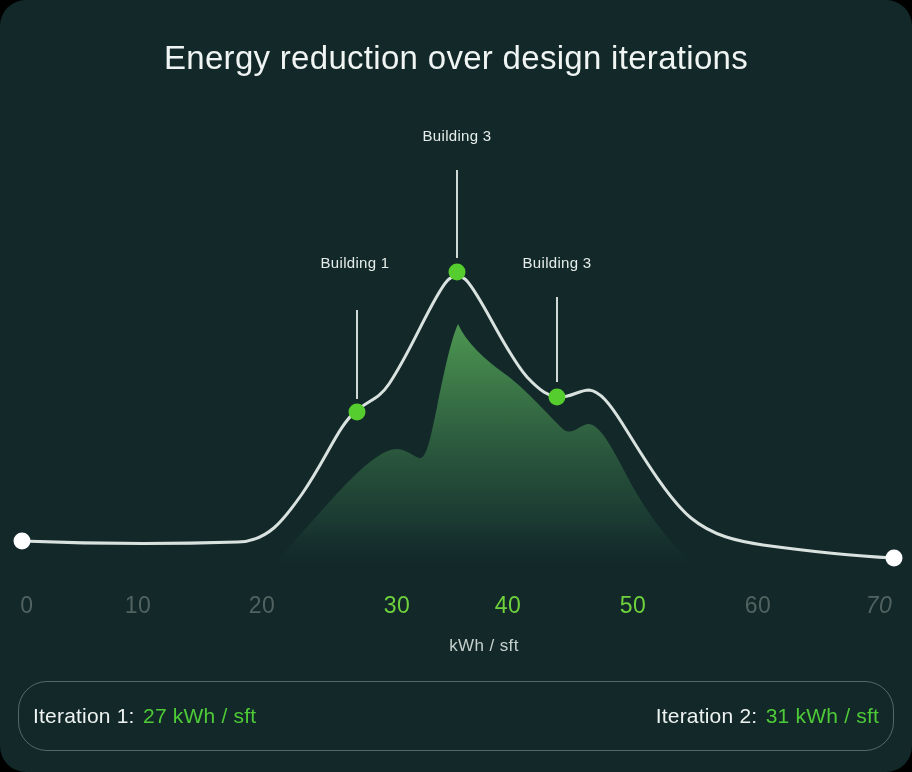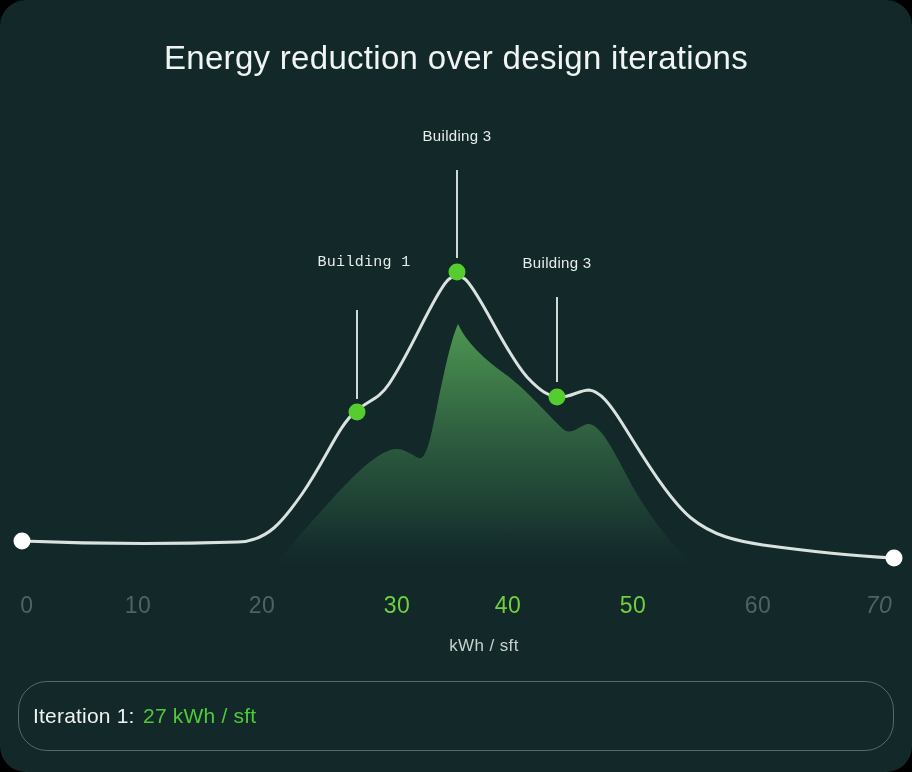--- a/index.html
+++ b/index.html
@@ -138,36 +138,39 @@
          C 807 551 856 556 893 558"></path>
 
     <circle cx="22" cy="541" r="8.5" fill="#ffffff"></circle>
     <circle cx="894" cy="558" r="8.5" fill="#ffffff"></circle>
 
     <circle cx="357" cy="412" r="8.5" fill="#56cd2e"></circle>
     <circle cx="457" cy="272" r="8.5" fill="#56cd2e"></circle>
     <circle cx="557" cy="397" r="8.5" fill="#56cd2e"></circle>
   </svg>
 
-  <div class="annotation-label" style="left:364px; top:254px;font-family:Liberation Mono, monospace;">Building 1</div>
+  <div class="annotation-label" style="left:355px; top:254px;">Building 1</div>
   <div class="annotation-label" style="left:457px; top:127px;">Building 3</div>
   <div class="annotation-label" style="left:557px; top:254px;">Building 3</div>
 
   <div>
     <span class="tick" style="left:27px;">0</span>
     <span class="tick" style="left:138px;">10</span>
     <span class="tick" style="left:262px;">20</span>
     <span class="tick hl" style="left:397px;text-align:right;">30</span>
     <span class="tick hl" style="left:508px;">40</span>
     <span class="tick hl" style="left:633px;">50</span>
     <span class="tick" style="left:758px;">60</span>
     <span class="tick" style="left:879px;font-style:italic;">70</span>
   </div>
 
   <div class="axis-unit">kWh / sft</div>
 
   <div class="legend">
     <div class="legend-item">
       <span class="li-label">Iteration 1:</span><span class="li-value">27 kWh / sft</span>
     </div>
+    <div class="legend-item">
+      <span class="li-label">Iteration 2:</span><span class="li-value">31 kWh / sft</span>
+    </div>
   </div>
 
 </div>
 
 </body></html>

